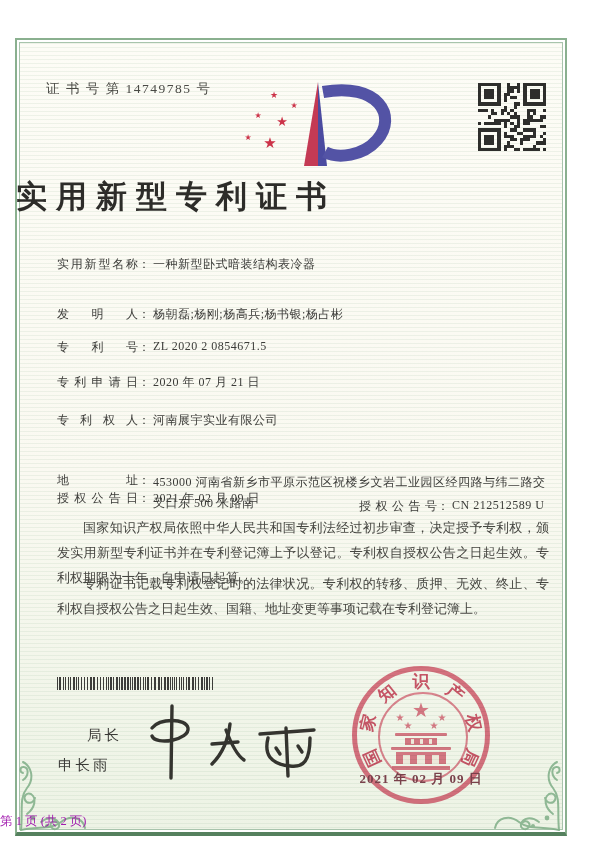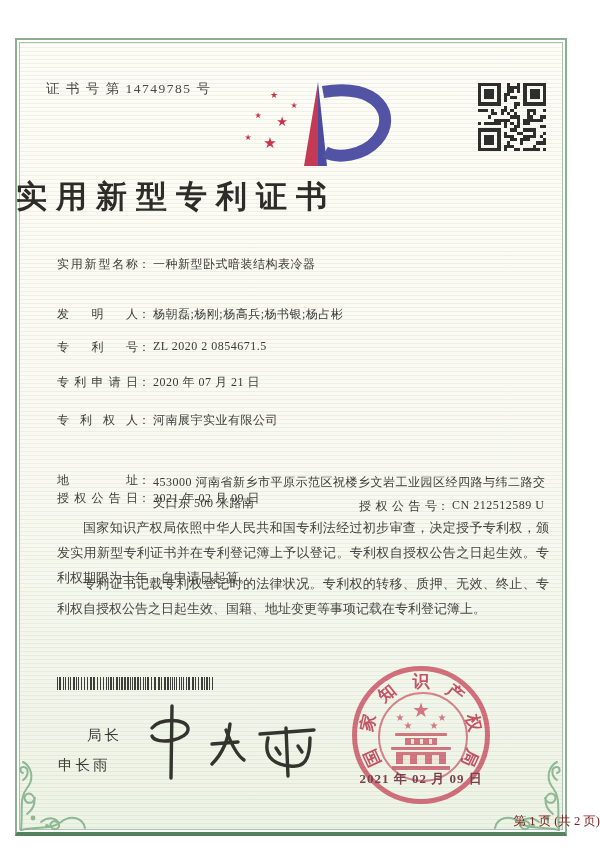--- a/index.html
+++ b/index.html
@@ -42,21 +42,21 @@
   .seal-ring{position:absolute;inset:0;border:5px solid rgba(216,86,110,.82);border-radius:50%;}
   .seal-inner-circle{position:absolute;left:50%;top:50%;width:86px;height:86px;margin:-43px 0 0 -43px;
     border:2px solid rgba(216,86,110,.7);border-radius:50%;}
   .seal-ring-text{position:absolute;inset:0;}
   .seal-ring-text span{position:absolute;left:50%;top:50%;font-size:17px;font-weight:700;
     color:rgba(205,70,95,.9);}
   .seal-emblem{position:absolute;left:50%;top:50%;width:80px;height:84px;margin:-42px 0 0 -40px;}
   .seal-date{position:absolute;left:352px;top:770px;width:138px;text-align:center;
     font-size:13px;letter-spacing:1px;color:#79414b;font-weight:600;}
   
-  .page-footer{position:absolute;left:0;right:0;top:813px;text-align:right;font-size:12.5px;color:#7f1d1d;}
+  .page-footer{position:absolute;left:0;right:0;top:813px;text-align:left;font-size:12.5px;color:#a21caf;}
   
   .ornament{position:absolute;width:72px;height:80px;opacity:.85;}
   .ornament.bl{left:17px;top:752px;}
   .ornament.br{left:491px;top:752px;transform:scaleX(-1);}
   .logo{position:absolute;left:230px;top:76px;width:180px;height:96px;}
   .qr{position:absolute;left:478px;top:83px;width:68px;height:68px;}
 </style>
 </head>
 <body>
 

